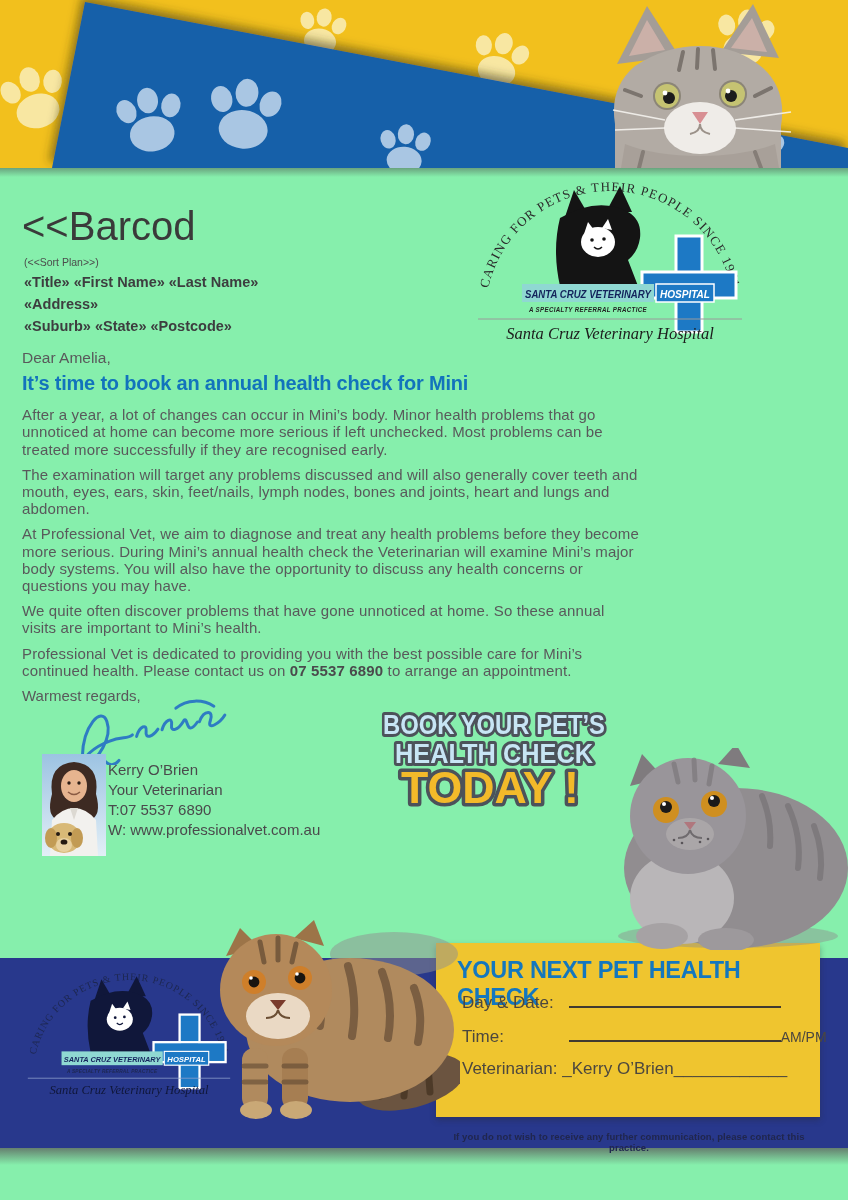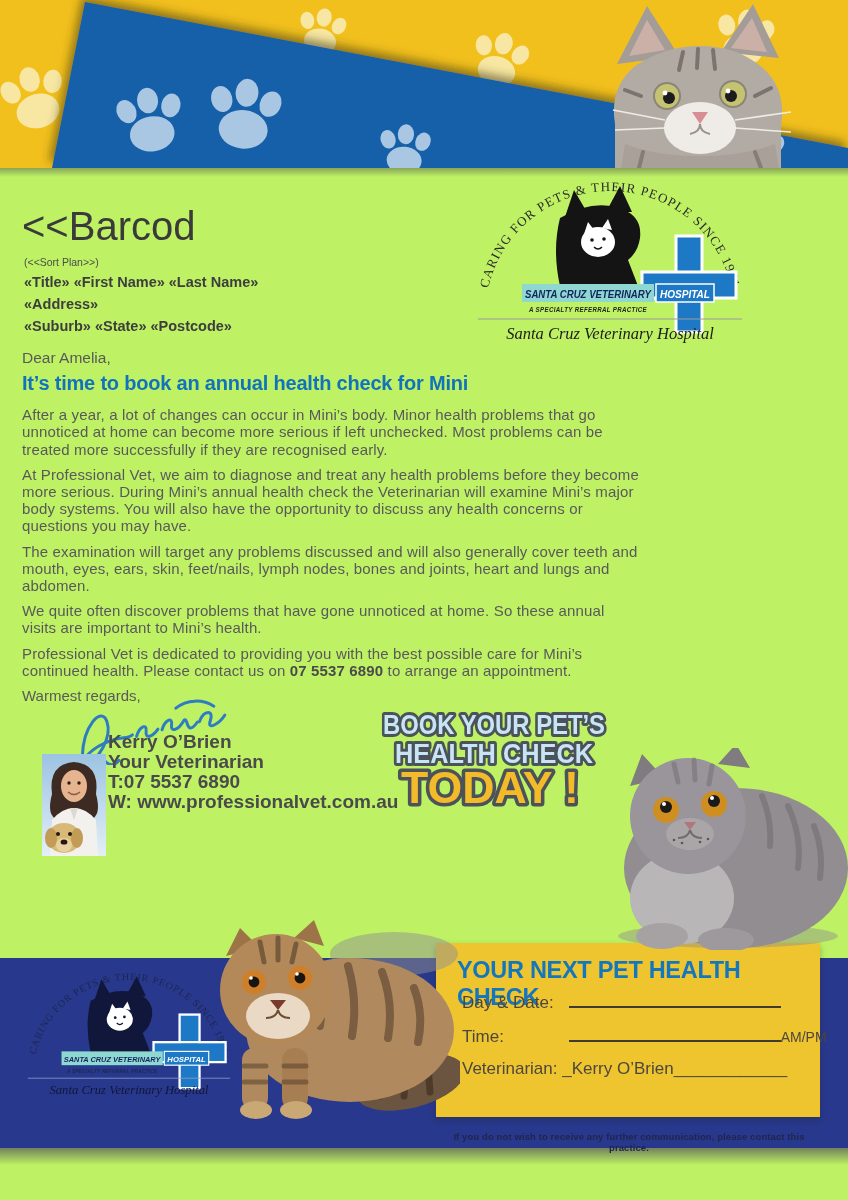--- a/index.html
+++ b/index.html
@@ -1,16 +1,16 @@
 <!DOCTYPE html>
 <html><head>
 <meta charset="utf-8">
 <style>
   html,body{margin:0;padding:0;background:#ffffff;}
-  #page{position:relative;width:848px;height:1200px;background:#bef264;overflow:hidden;
+  #page{position:relative;width:848px;height:1200px;background:#86efac;overflow:hidden;
         font-family:"Liberation Sans",sans-serif;}
   .abs{position:absolute;}
 
   
   #banner{left:0;top:0;width:848px;height:168px;overflow:hidden;}
   #banner-shadow{left:0;top:168px;width:848px;height:9px;
     background:linear-gradient(rgba(70,70,70,.45),rgba(255,255,255,0));}
 
   
   #barcode{left:22px;top:204px;font-size:40px;color:#3a3a3a;letter-spacing:0;}
@@ -23,21 +23,21 @@
   #letter{left:22px;top:349px;width:618px;color:#59595b;font-size:15px;line-height:17.2px;}
   #letter .sal{margin:0 0 3px 0;font-size:15.5px;}
   #letter h1{margin:3px 0 8px 0;font-size:20px;line-height:29px;font-weight:bold;color:#1273bc;letter-spacing:-0.2px;}
   #letter p{margin:0 0 8px 0;letter-spacing:0.15px;}
   #letter strong{color:#4a4a4c;}
   #letter .closing{margin-top:2px;}
 
   
   #signature{left:70px;top:695px;width:160px;height:70px;}
   #vet-photo{left:42px;top:754px;width:64px;height:102px;}
-  #contact{left:108px;top:732px;font-size:19px;color:#4a4a4c;line-height:20px;font-weight:bold;}
+  #contact{left:108px;top:760px;font-size:15px;color:#4a4a4c;line-height:20px;}
   #contact .addr{margin-top:2px;letter-spacing:0.2px;}
 
   
   #cta{left:380px;top:704px;width:232px;height:104px;}
 
   
   #gray-cat{left:578px;top:748px;width:270px;height:202px;z-index:5;}
   #brown-cat{left:198px;top:920px;width:262px;height:200px;z-index:4;}
   #banner-kitten{left:595px;top:4px;width:215px;height:164px;}
 
@@ -200,22 +200,22 @@
     <text x="225" y="112" text-anchor="middle" font-size="10.5" font-weight="bold" font-style="italic" fill="#ffffff" textLength="50" lengthAdjust="spacingAndGlyphs">HOSPITAL</text>
     <text x="128" y="126" text-anchor="middle" font-size="7" font-weight="bold" font-style="italic" fill="#222222" letter-spacing="0.4" textLength="118" lengthAdjust="spacingAndGlyphs">A SPECIALTY REFERRAL PRACTICE</text>
     <line x1="18" y1="133" x2="282" y2="133" stroke="#9a9a9a" stroke-width="1"></line>
     <text x="150" y="153" text-anchor="middle" font-family="Liberation Serif, serif" font-style="italic" font-size="16.5" fill="#1c1c1c">Santa Cruz Veterinary Hospital</text>
   </svg></div>
 
   <div id="letter" class="abs">
     <div class="sal">Dear Amelia,</div>
     <h1>It’s time to book an annual health check for Mini</h1>
     <p>After a year, a lot of changes can occur in Mini’s body. Minor health problems that go unnoticed at home can become more serious if left unchecked. Most problems can be treated more successfully if they are recognised early.</p>
+    <p>The examination will target any problems discussed and will also generally cover teeth and mouth, eyes, ears, skin, feet/nails, lymph nodes, bones and joints, heart and lungs and abdomen.</p>
     <p>At Professional Vet, we aim to diagnose and treat any health problems before they become more serious. During Mini’s annual health check the Veterinarian will examine Mini’s major body systems. You will also have the opportunity to discuss any health concerns or questions you may have.</p>
-    <p>The examination will target any problems discussed and will also generally cover teeth and mouth, eyes, ears, skin, feet/nails, lymph nodes, bones and joints, heart and lungs and abdomen.</p>
     <p>We quite often discover problems that have gone unnoticed at home. So these annual visits are important to Mini’s health.</p>
     <p><span>Professional Vet is dedicated to providing you with the best possible care for Mini’s continued health. Please contact us on </span><strong>07 5537 6890</strong><span> to arrange an appointment.</span></p>
     <div class="closing">Warmest regards,</div>
   </div>
 
   <svg id="signature" class="abs" viewBox="0 0 160 70">
     <g transform="rotate(-6 80 35)" stroke="#2e7cc3" stroke-width="3" fill="none" stroke-linecap="round">
       <path d="M10,54 C14,24 34,6 38,22 C42,38 24,62 14,60 C6,58 22,46 38,42 C52,38 56,42 62,38"></path>
       <path d="M66,40 C70,30 78,28 76,36 C74,44 82,42 88,35"></path>
       <path d="M92,36 C96,26 104,24 102,32 C100,40 108,38 114,30 C120,22 114,48 128,32"></path>

